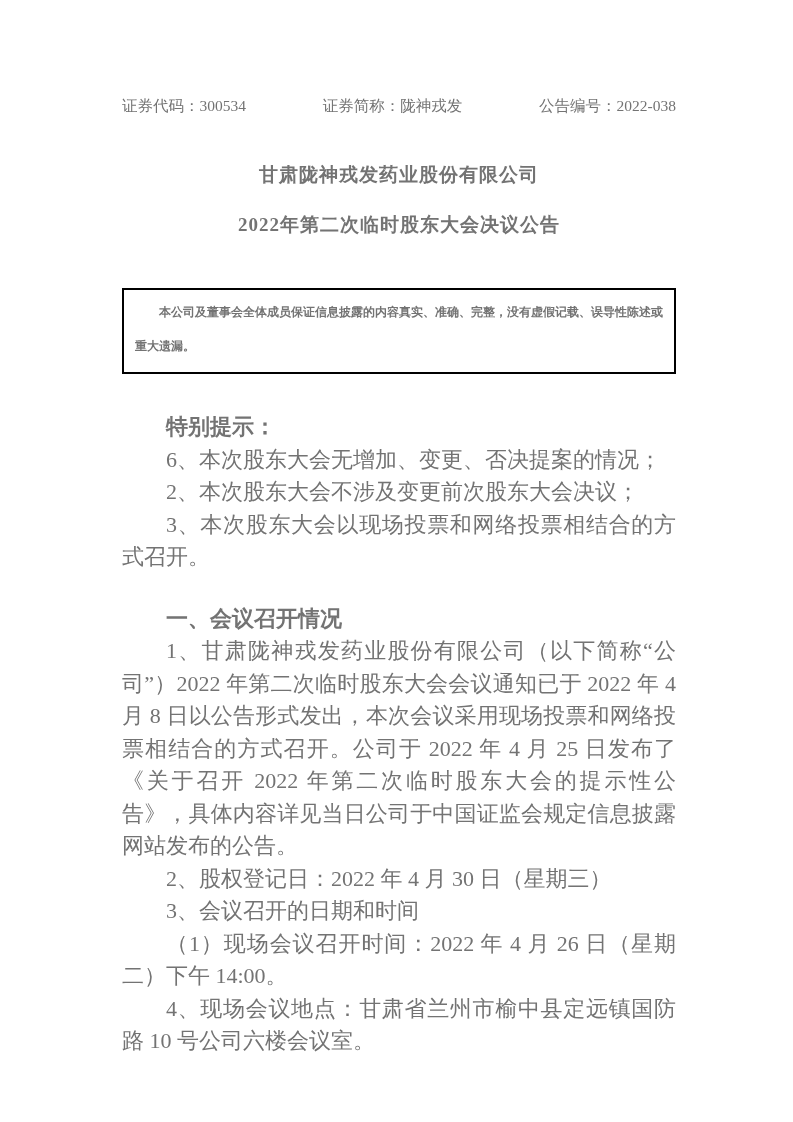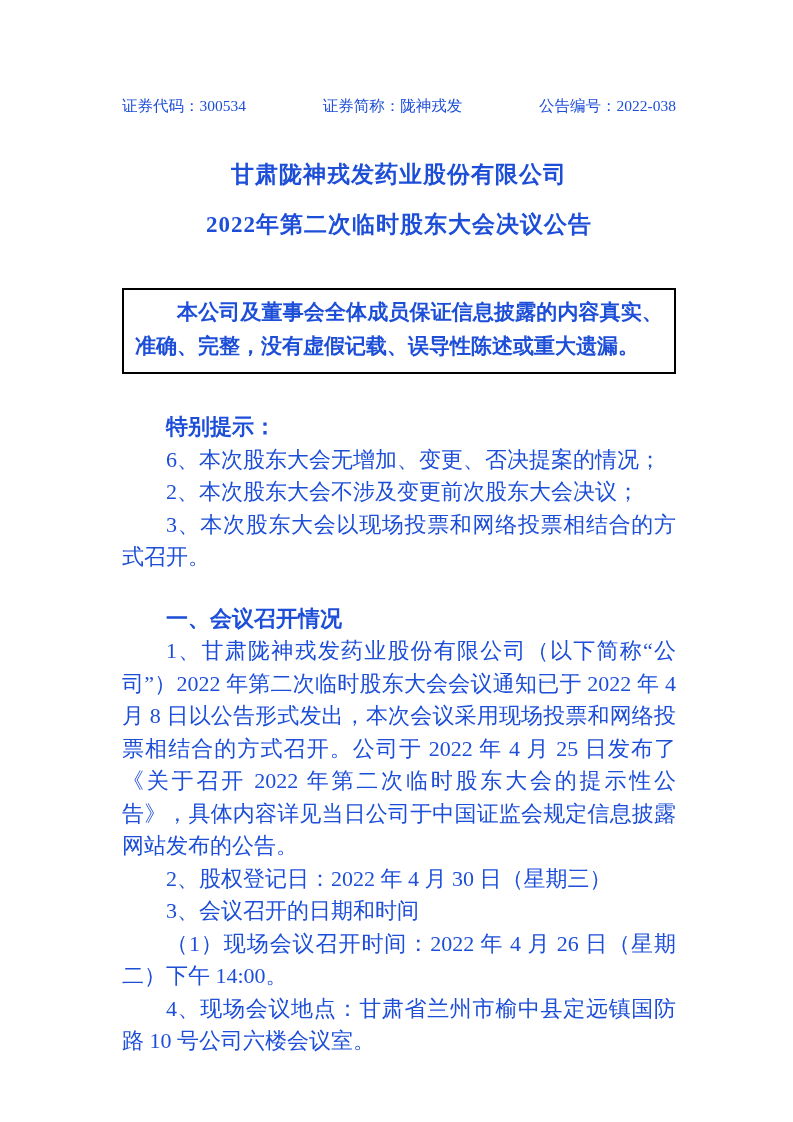--- a/index.html
+++ b/index.html
@@ -5,52 +5,52 @@
   html, body {
     margin: 0;
     padding: 0;
     background: #ffffff;
   }
   .page {
     position: relative;
     width: 793px;
     height: 1122px;
     background: #ffffff;
-    color: #1d4ed8;
+    color: #737373;
     font-family: "Liberation Serif", "DejaVu Serif", serif;
     box-sizing: border-box;
     padding: 96px 117px 0 122px;
     overflow: hidden;
   }
   .header-row {
     display: flex;
     justify-content: space-between;
     font-size: 15.5px;
     line-height: 20px;
   }
   .doc-title {
     margin: 0;
     text-align: center;
     font-weight: bold;
-    font-size: 23px;
+    font-size: 19px;
     line-height: 30px;
     letter-spacing: 1px;
   }
   .title-1 { margin-top: 44px; }
   .title-2 { margin-top: 20px; }
   .disclaimer-box {
     border: 2px solid #000000;
     margin-top: 48px;
     padding: 5px 11px 9px 11px;
     box-sizing: border-box;
   }
   .disclaimer-box p {
     margin: 0;
     font-weight: bold;
-    font-size: 21px;
+    font-size: 12px;
     line-height: 34px;
     text-indent: 2em;
     text-align: justify;
     text-justify: inter-ideograph;
   }
   .para {
     margin: 0;
     font-size: 22px;
     line-height: 32.5px;
     text-indent: 2em;

